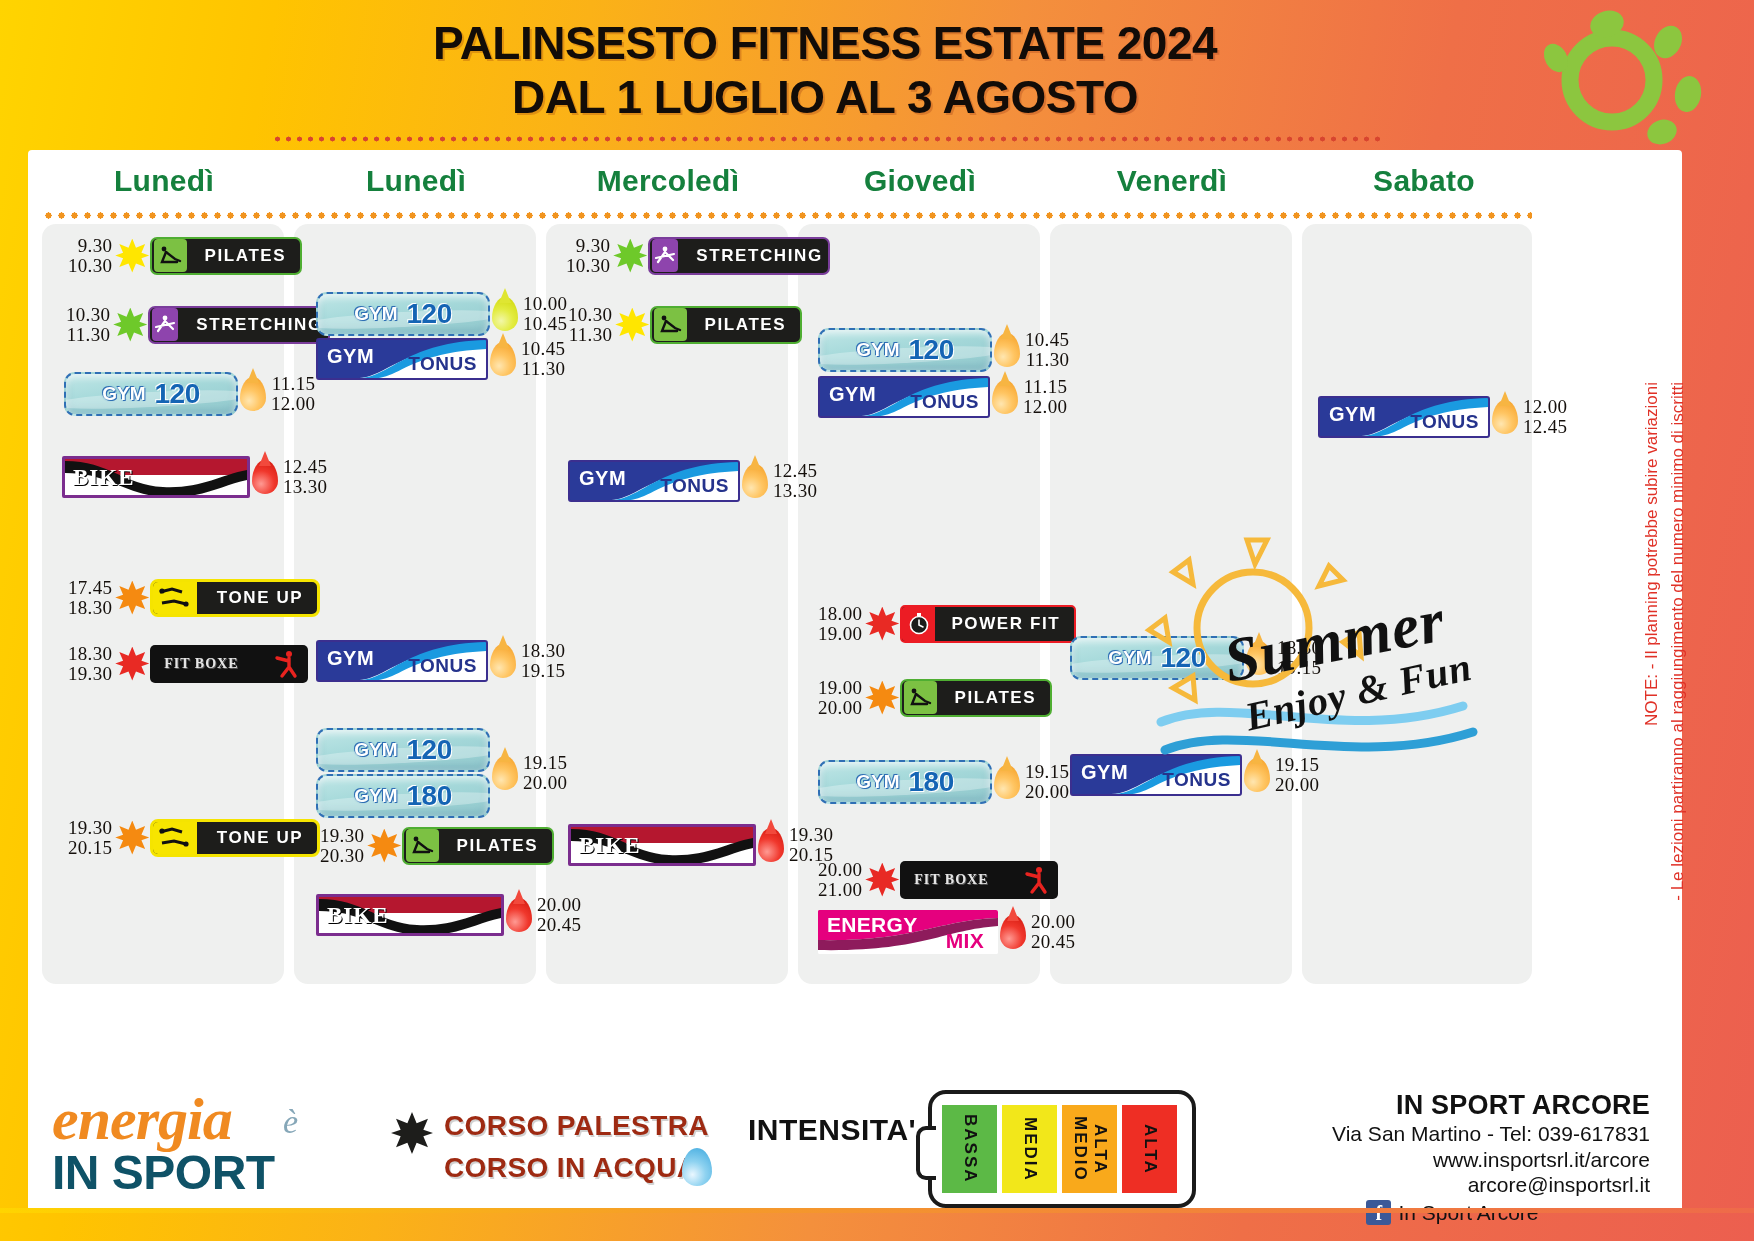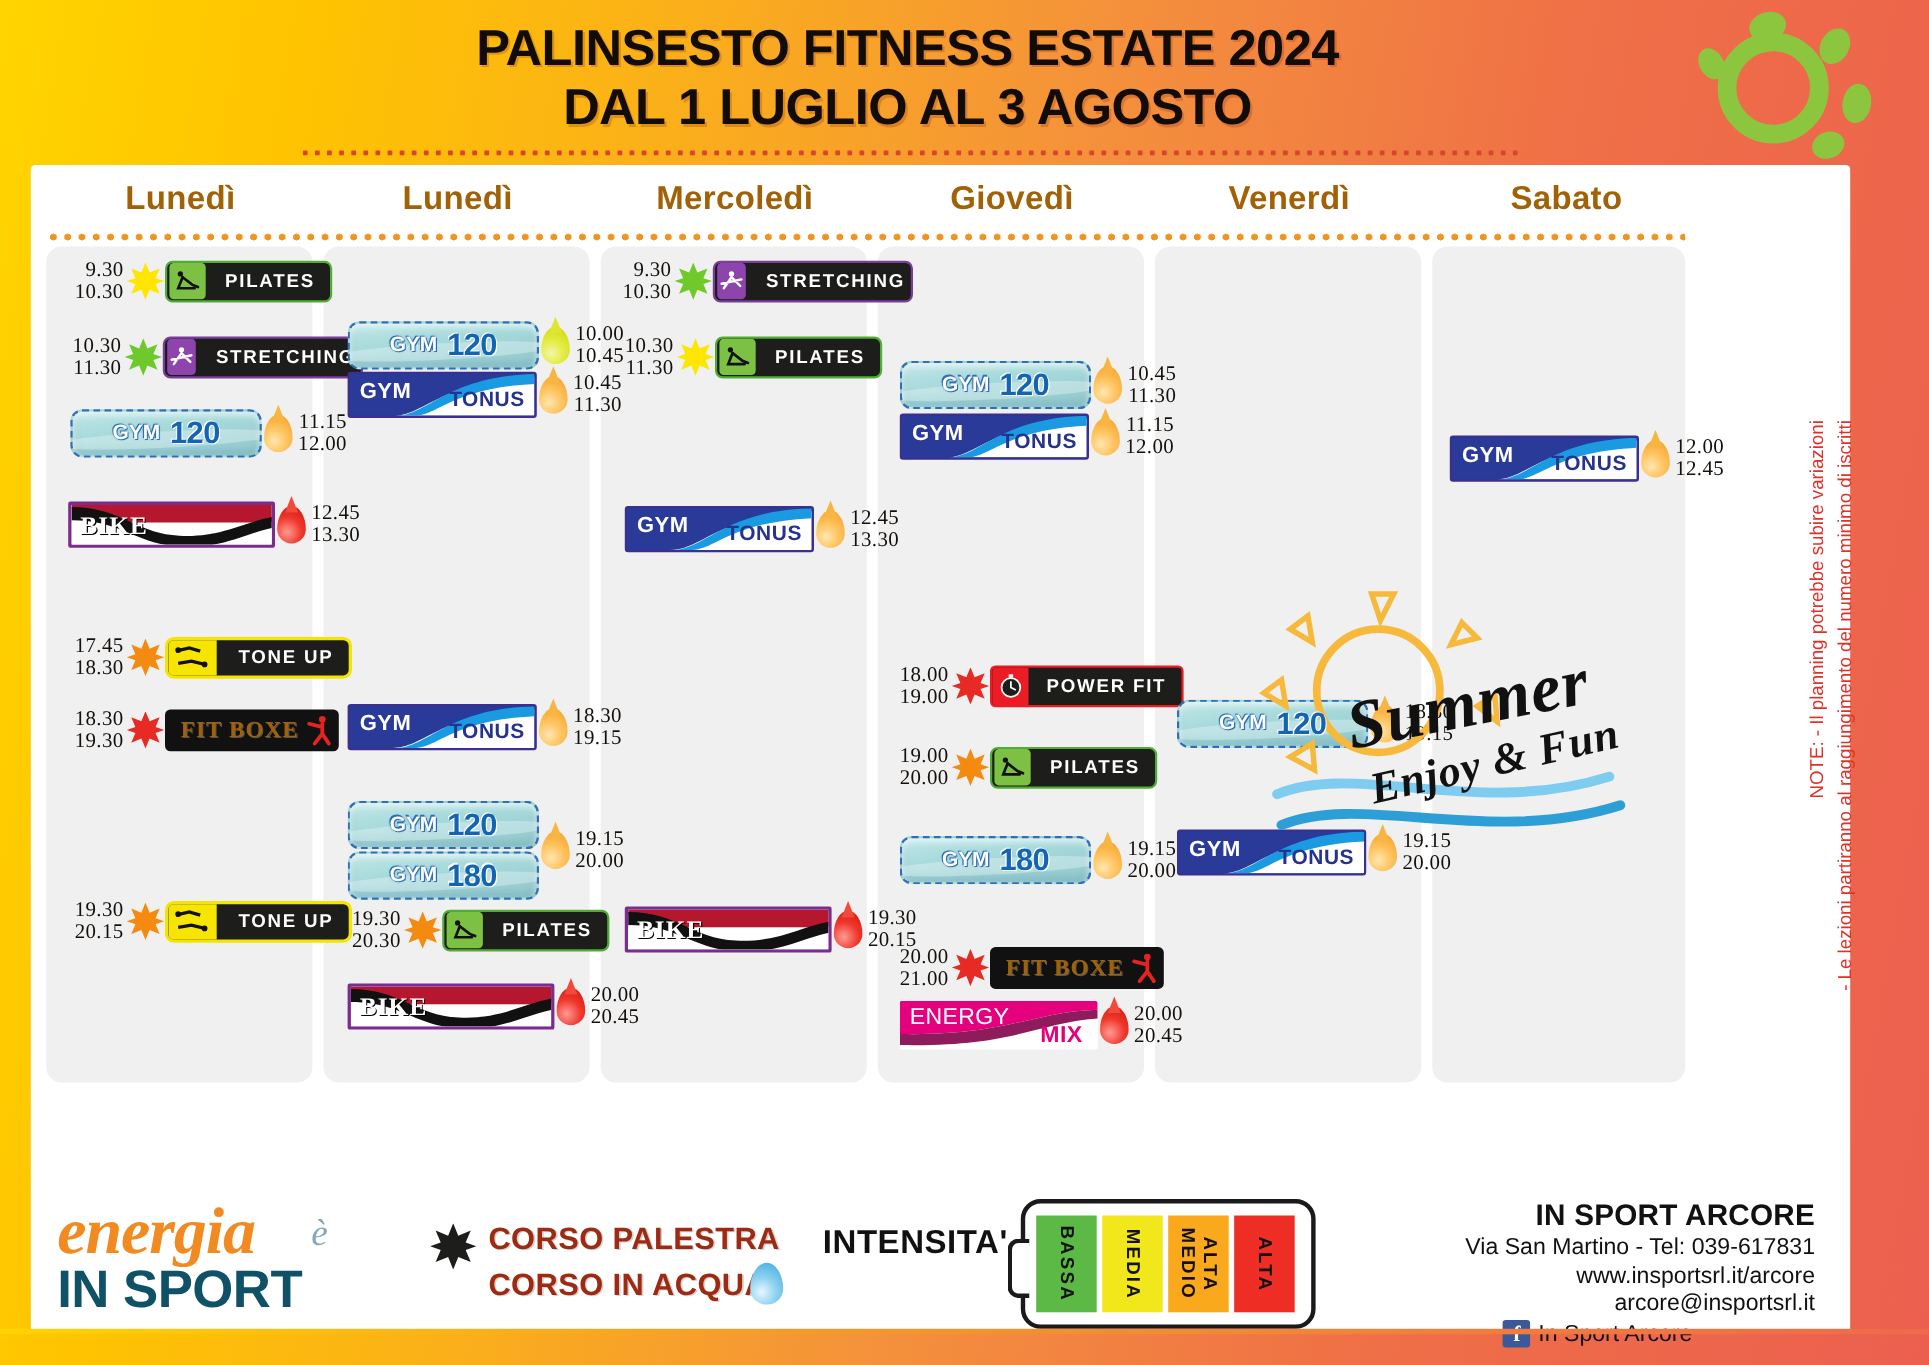--- a/index.html
+++ b/index.html
@@ -31,21 +31,21 @@
   
   #brandmark{position:absolute;right:30px;top:8px;width:230px;height:140px;}
   
   #panel{
     position:absolute;left:28px;top:150px;width:1654px;height:1062px;
     background:#ffffff;border-radius:4px;
   }
   
   .dayhead{
     position:absolute;top:14px;height:42px;
-    text-align:center;font-size:30px;font-weight:bold;color:#a16207;
+    text-align:center;font-size:30px;font-weight:bold;color:#15803d;
     letter-spacing:.3px;
   }
   .daydots{
     position:absolute;top:62px;height:7px;
     background-image:radial-gradient(circle,#f1941f 0 3px,transparent 3.2px);
     background-size:13px 7px;background-repeat:repeat-x;
   }
   .daycol{
     position:absolute;top:74px;height:760px;
     background:#eff0ef;border-radius:14px;
@@ -99,22 +99,22 @@
   
   .b-stretching{width:182px;background:#1d1d1b;border:2.5px solid #7a3d9b;border-radius:7px;}
   .b-stretching .ico{width:38px;height:33px;background:#8e44ad;border-radius:4px;margin:0 4px 0 2px;
     display:flex;align-items:center;justify-content:center;}
   
   .b-toneup{width:170px;background:#1d1d1b;border:3px solid #f5e400;border-radius:8px;}
   .b-toneup .ico{width:44px;height:34px;background:#f7e500;margin-right:4px;
     display:flex;align-items:center;justify-content:center;}
   
   .b-fitboxe{width:158px;background:#111;border-radius:5px;justify-content:space-between;}
-  .b-fitboxe .lbl{font-family:"Liberation Serif",serif;font-size:21px;letter-spacing:1px;
-     color:#a16207;text-shadow:1px 1px 0 #555;padding-right:2px;}
+  .b-fitboxe .lbl{font-family:"Liberation Serif",serif;font-size:14px;letter-spacing:1px;
+     color:#e5e5e5;text-shadow:1px 1px 0 #555;padding-right:2px;}
   .b-fitboxe .ico{width:38px;height:34px;display:flex;align-items:center;justify-content:center;margin-right:4px;}
   
   .b-powerfit{width:176px;background:#1d1d1b;border:2px solid #ec1c24;border-radius:5px;}
   .b-powerfit .ico{width:44px;height:34px;background:#ec1c24;margin-right:2px;
      display:flex;align-items:center;justify-content:center;}
   
   .b-gymnum{
     width:170px;height:40px;border:2.5px dashed #2f6fb5;border-radius:11px;
     background:linear-gradient(170deg,#bfe6e6 0%,#a7dadb 40%,#92c9cd 100%);
     display:flex;align-items:center;justify-content:center;gap:9px;
@@ -141,21 +141,21 @@
     width:188px;height:42px;background:#ffffff;border:3px solid #7b2d8e;border-radius:2px;
     position:relative;overflow:hidden;
   }
   .b-bike .lbl2{position:absolute;left:8px;top:6px;z-index:4;color:#fff;font-size:23px;
     font-weight:bold;font-family:"Liberation Serif",serif;letter-spacing:1px;
     text-shadow:1px 1px 0 #000;}
   
   .b-energy{
     width:180px;height:44px;background:#ffffff;position:relative;overflow:hidden;border-radius:2px;
   }
-  .b-energy .en{position:absolute;left:9px;top:3px;z-index:4;color:#fff;font-size:21px;font-weight:normal;letter-spacing:.3px;}
+  .b-energy .en{position:absolute;left:9px;top:3px;z-index:4;color:#fff;font-size:21px;font-weight:bold;letter-spacing:.3px;}
   .b-energy .mx{position:absolute;right:14px;bottom:1px;z-index:4;color:#e5007e;font-size:21px;font-weight:bold;letter-spacing:.3px;}
   
   #summerart{position:absolute;left:1115px;top:380px;width:350px;height:280px;}
   #summer-word{position:absolute;left:1195px;top:455px;font-size:62px;color:#111;
     font-family:"Liberation Serif",serif;font-style:italic;font-weight:bold;
     transform:rotate(-11deg);letter-spacing:1px;}
   #enjoy-word{position:absolute;left:1215px;top:518px;font-size:40px;color:#111;
     font-family:"Liberation Serif",serif;font-style:italic;font-weight:bold;
     transform:rotate(-13deg);letter-spacing:1px;}
   

